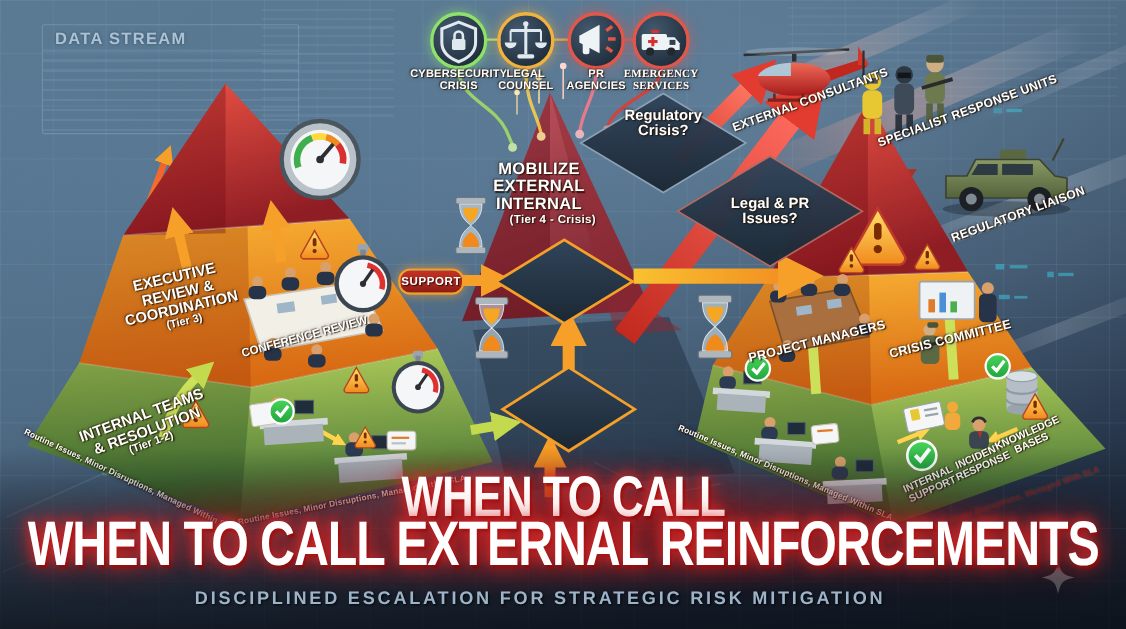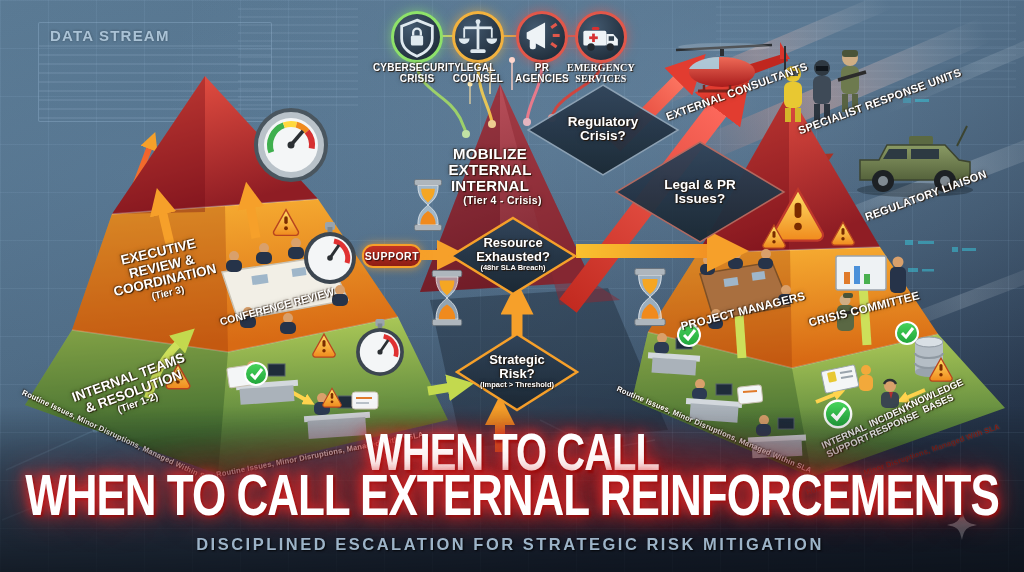--- a/index.html
+++ b/index.html
@@ -55,21 +55,21 @@
     background:linear-gradient(90deg,transparent 0 6px,#9fd4e8 6px 14px,transparent 14px 22px,#bfe4f2 22px 30px,transparent 30px 38px,#9fd4e8 38px 46px,transparent 46px 56px,#cfeaf5 56px 64px,transparent 64px);
     -webkit-mask-image:linear-gradient(transparent,black 60%);mask-image:linear-gradient(transparent,black 60%);}
   .footer-shade{position:absolute;left:0;right:0;bottom:0;height:165px;
     background:linear-gradient(rgba(16,22,32,0) 0%, rgba(16,22,32,.45) 40%, rgba(10,14,22,.8) 100%);}
   .title-glow{position:absolute;left:60px;top:415px;width:904px;height:125px;border-radius:50%;
     background:radial-gradient(ellipse at center, rgba(190,28,28,.55), rgba(190,28,28,0) 70%);filter:blur(6px);}
   .title1,.title2{left:512px;color:#fff;letter-spacing:-1px;
     text-shadow:0 0 14px rgba(228,42,42,.95),0 0 30px rgba(200,30,30,.8),2px 2px 2px rgba(110,0,0,.9),-2px -2px 7px rgba(225,45,45,.55);}
   .title1{top:453px;font-size:40px;transform:translate(-50%,-50%) scaleY(1.3);}
   .title2{top:495px;font-size:44px;transform:translate(-50%,-50%) scaleY(1.3);}
-  .subtitle{left:510px;top:545px;font-size:16.5px;letter-spacing:2.5px;color:#9db4c8;
+  .subtitle{left:491px;top:545px;font-size:16.5px;letter-spacing:2.5px;color:#9db4c8;
     text-shadow:1px 1px 2px rgba(0,0,0,.8);}
 </style>
 </head>
 <body>
 
 <div class="canvas">
   <div class="grid"></div>
   <div class="data-panel"></div>
   <div class="data-panel2"></div>
   <div class="data-panel3"></div>
@@ -624,31 +624,21 @@
   <div class="lbl slogan" style="left:118px;top:437px;transform:translate(-50%,-50%) rotate(25deg);">Routine Issues, Minor Disruptions, Managed Within SLA</div>
   <div class="lbl slogan" style="left:320px;top:455px;transform:translate(-50%,-50%) rotate(-11deg);">Routine Issues, Minor Disruptions, Managed Within SLA</div>
 
   <div class="lbl mobilize" style="left:490px;top:176px;transform:translate(-50%,-50%);">
     <div>MOBILIZE</div>
     <div>EXTERNAL</div>
     <div>INTERNAL</div>
     <div class="tier-small">(Tier 4 - Crisis)</div>
   </div>
   <div class="trigger-pill">SUPPORT</div>
-  <div class="lbl diamond-lbl" style="left:513px;top:254px;transform:translate(-50%,-50%);">
-    <div>Resource</div>
-    <div>Exhausted?</div>
-    <span class="sub">(48hr SLA Breach)</span>
-  </div>
-  <div class="lbl diamond-lbl" style="left:517px;top:371px;transform:translate(-50%,-50%);">
-    <div>Strategic</div>
-    <div>Risk?</div>
-    <span class="sub">(Impact &gt; Threshold)</span>
-  </div>
-  <div class="lbl q-lbl" style="left:603px;top:129px;transform:translate(-50%,-50%);">
+  <div class="lbl q-lbl" style="left:603px;top:112px;transform:translate(-50%,-50%);">
     <div>Regulatory</div>
     <div>Crisis?</div>
   </div>
   <div class="lbl q-lbl" style="left:700px;top:192px;transform:translate(-50%,-50%);">
     <div>Legal &amp; PR</div>
     <div>Issues?</div>
   </div>
 
   <div class="lbl rot-res" style="left:737px;top:92px;transform:translate(-50%,-50%) rotate(-20deg);">EXTERNAL CONSULTANTS</div>
   <div class="lbl rot-res" style="left:880px;top:102px;transform:translate(-50%,-50%) rotate(-20deg);">SPECIALIST RESPONSE UNITS</div>

